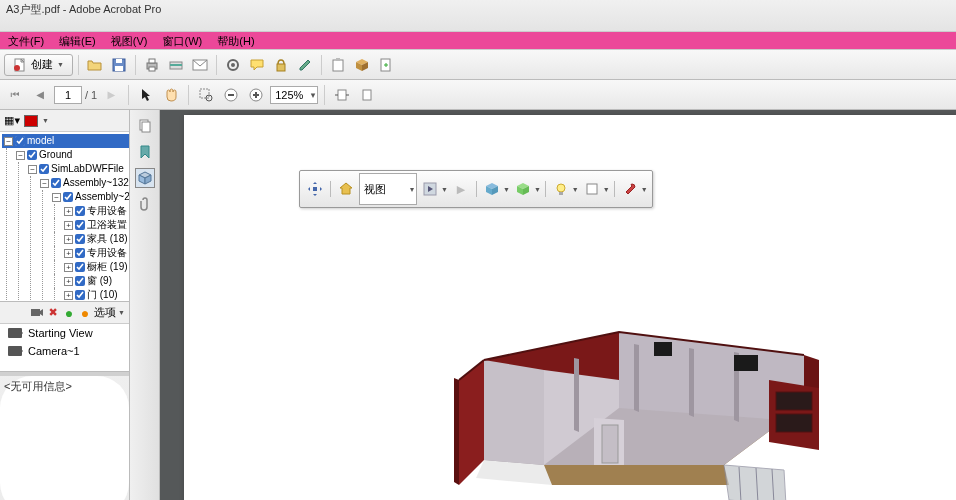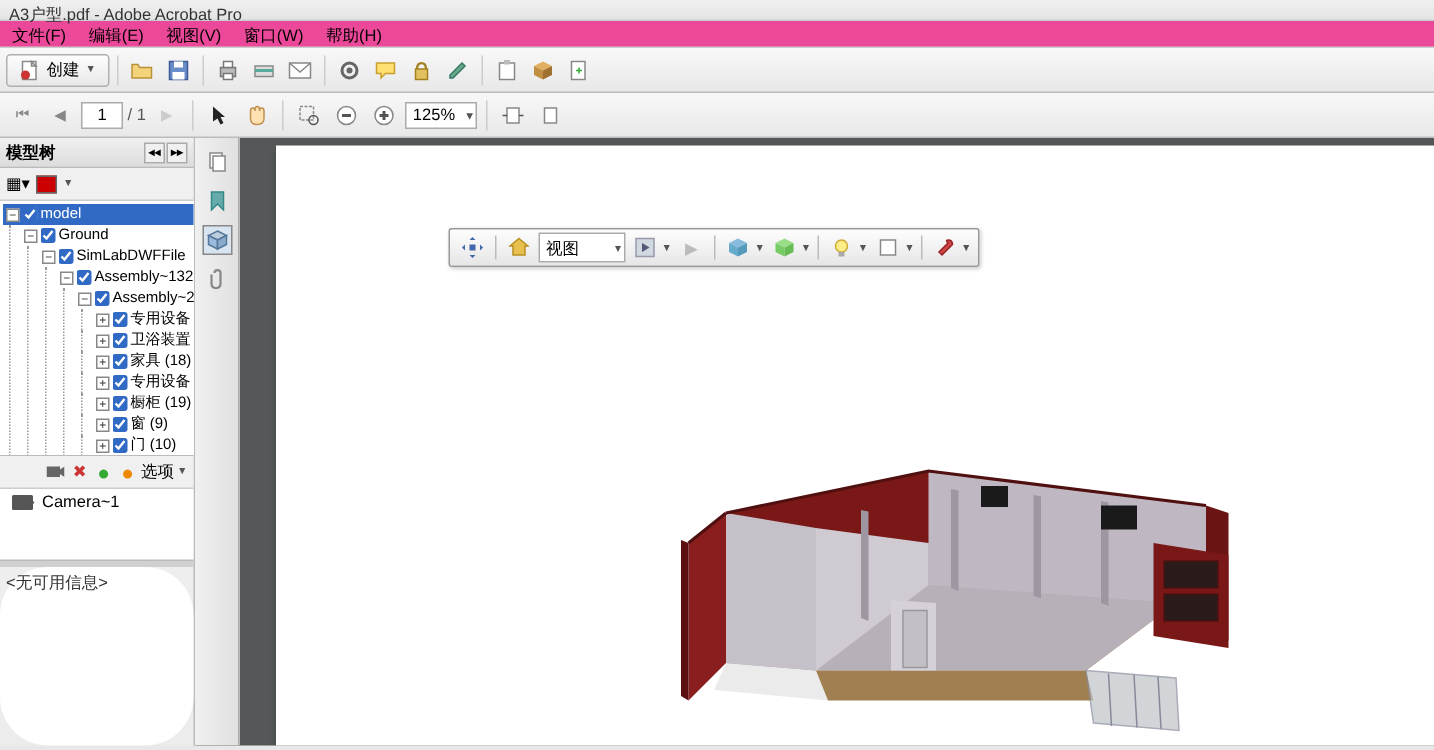--- a/index.html
+++ b/index.html
@@ -1,18 +1,18 @@
 <!DOCTYPE html>
 <html><head>
 <meta charset="utf-8">
 <style>
 * { margin: 0; padding: 0; box-sizing: border-box; font-family: "Microsoft YaHei", Tahoma, sans-serif; font-size: 11px; }
 body { background: #e8e8e8; overflow: hidden; width: 956px; height: 500px; }
 
-.titlebar { height: 14px; background: linear-gradient(#f0f0f0,#e4e4e4); padding: 2px 6px; color: #333; border-bottom: 1px solid #ccc; }
+.titlebar { height: 32px; background: linear-gradient(#f0f0f0,#e4e4e4); padding: 2px 6px; color: #333; border-bottom: 1px solid #ccc; }
 
 .menubar { height: 18px; background: #ec4899; padding: 2px 4px; border-bottom: 1px solid #ccc; }
 .menubar span { margin-right: 4px; padding: 1px 4px; cursor: default; }
 
 .toolbar1 { height: 30px; background: linear-gradient(#f8f8f8,#e8e8e8); border-bottom: 1px solid #bbb; display: flex; align-items: center; padding: 0 4px; gap: 2px; }
 .toolbar2 { height: 30px; background: linear-gradient(#f8f8f8,#e8e8e8); border-bottom: 1px solid #bbb; display: flex; align-items: center; padding: 0 4px; gap: 3px; }
 .tbtn { width: 22px; height: 22px; border: 1px solid transparent; border-radius: 2px; display: flex; align-items: center; justify-content: center; cursor: pointer; }
 .tbtn-wide { width: auto; padding: 0 8px; height: 22px; border: 1px solid #b0b0b0; border-radius: 3px; background: linear-gradient(#fdfdfd,#e8e8e8); display: flex; align-items: center; gap: 4px; cursor: pointer; }
 .sep { width: 1px; height: 20px; background: #ccc; margin: 0 3px; }
 .pageinput { width: 28px; height: 18px; border: 1px solid #aaa; text-align: center; background: #fff; }
@@ -47,21 +47,21 @@
 .cam-icon:before { content: ""; position: absolute; right: -4px; top: 2px; border: 3px solid transparent; border-left-color: #555; }
 
 .formsep { height: 4px; background: #d0d0d0; cursor: ns-resize; }
 .noinfo { flex: 1; background: #fff; padding: 3px 4px; color: #333; border-radius: 32px; }
 
 .canvas { flex: 1; background: #555859; position: relative; overflow: hidden; }
 .page { position: absolute; left: 54px; top: 5px; width: 860px; height: 420px; background: #fff; box-shadow: 2px 2px 6px rgba(0,0,0,.4); }
 
 .floatbar { position: absolute; top: 55px; left: 115px; background: linear-gradient(#fdfdfd,#e6e6e6); border: 1px solid #999; border-radius: 2px; padding: 2px 4px; display: flex; align-items: center; gap: 2px; box-shadow: 1px 1px 3px rgba(0,0,0,.2); }
 .fbtn { width: 22px; height: 20px; display: flex; align-items: center; justify-content: center; border: 1px solid transparent; border-radius: 2px; cursor: pointer; }
-.fdrop { width: 58px; height: 20px; border: 1px solid #aaa; background: #fff; font-size: 10px; display: flex; align-items: center; padding: 0 14px 0 4px; position: relative; }
+.fdrop { width: 58px; height: 32px; border: 1px solid #aaa; background: #fff; font-size: 10px; display: flex; align-items: center; padding: 0 14px 0 4px; position: relative; }
 .fdrop:after { content: "▾"; position: absolute; right: 2px; font-size: 8px; color: #555; }
 .fsep { width: 1px; height: 16px; background: #bbb; margin: 0 2px; }
 .dd { font-size: 7px; color: #555; margin-left: -2px; }
 
 .model { position: absolute; left: 240px; top: 145px; width: 430px; height: 260px; }
 
 .vstrip { position: absolute; left: 0; top: 0; bottom: 0; width: 30px; background: linear-gradient(90deg,#f0f0f0,#e0e0e0); border-right: 1px solid #bbb; display: flex; flex-direction: column; align-items: center; padding-top: 6px; gap: 6px; }
 .vstrip .vic { width: 20px; height: 20px; border: 1px solid transparent; display: flex; align-items: center; justify-content: center; cursor: pointer; }
 .vstrip .vic.act { border-color: #888; background: #d8e4f0; }
 
@@ -223,27 +223,20 @@
     </div>
   <div class="tbtn">
       <svg width="12" height="14">
         <rect x="2" y="2" width="8" height="10" fill="#fff" stroke="#888"></rect>
       </svg>
     </div>
 </div>
 
 <div class="workarea">
   <div class="sidebar">
-    <div class="panel-head">
-      <span>模型树</span>
-      <div class="ctrls">
-        <div class="cbtn">◂◂</div>
-        <div class="cbtn">▸▸</div>
-      </div>
-    </div>
     <div class="panel-tools">
       <span style="cursor:pointer">▦▾</span>
       <div class="swatch"></div>
       <span style="font-size:7px;color:#555">▼</span>
     </div>
 
     <div class="tree">
       <ul>
         <li>
           <div class="node sel">
@@ -358,20 +351,24 @@
         </div>
       <div class="mini">
           <span style="color:#e80;font-size:14px">●</span>
         </div>
       <span style="cursor:pointer">选项</span>
         <span style="font-size:7px;color:#555">▼</span>
     </div>
     <div class="views">
       <div class="view-item">
           <div class="cam-icon"></div>
+          <span>Starting View</span>
+        </div>
+      <div class="view-item">
+          <div class="cam-icon"></div>
           <span>Camera~1</span>
         </div>
     </div>
 
     <div class="formsep"></div>
     <div class="noinfo">&lt;无可用信息&gt;</div>
   </div>
 
   <div class="canvas">
     <div class="vstrip">

